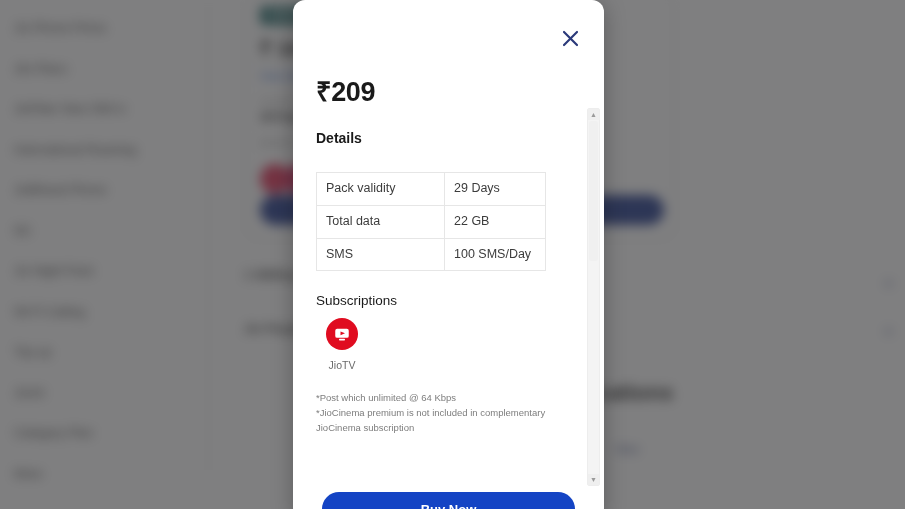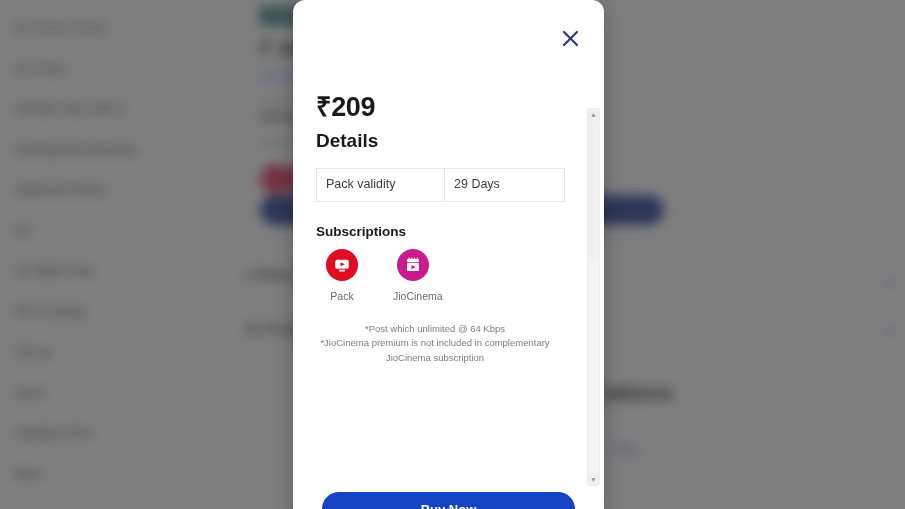--- a/index.html
+++ b/index.html
@@ -87,69 +87,68 @@
   }
   .modal-close {
     position: absolute; right: 22px; top: 26px;
     width: 24px; height: 24px;
     display: flex; align-items: center; justify-content: center;
     cursor: pointer; background: none; border: none;
   }
   .modal-close svg { display: block; }
 
   .modal-price {
-    position: absolute; left: 316px - 293px; top: 87px;
+    position: absolute; left: 316px - 293px; top: 72px;
     margin-left: 23px;
     font-size: 27px; font-weight: 800; color: #1a1a1a;
     letter-spacing: -0.3px;
   }
 
   .modal-scrollarea {
     position: absolute; left: 0; top: 108px; right: 0; bottom: 36px;
     overflow: hidden;
   }
   .modal-inner { padding: 0 23px 10px 23px; }
 
   .section-title {
-    font-size: 19px; font-weight: 800; color: #1a1a1a;
-    margin-top: 22px; margin-bottom: 16px;
+    font-size: 14px; font-weight: 800; color: #1a1a1a;
+    margin-top: 22px; margin-bottom: 26px;
   }
 
   table.details {
-    width: 249px; border-collapse: collapse;
+    width: 230px; border-collapse: collapse;
     table-layout: fixed;
   }
   table.details td {
     border: 1px solid #e6e6e6;
     font-size: 12.5px; color: #3c3c3c;
     padding: 9px 9px;
     line-height: 1.1;
     height: 31px;
   }
   table.details td.k { width: 128px; }
 
   .subs-title {
-    font-size: 13.5px; font-weight: 700; color: #1a1a1a;
+    font-size: 13.5px; font-weight: 400; color: #1a1a1a;
     margin-top: 22px; margin-bottom: 10px;
   }
   .subs-row { display: flex; gap: 31px; padding-left: 6px; }
   .sub-item { width: 40px; text-align: center; }
   .sub-icon {
     width: 32px; height: 32px; border-radius: 50%;
     margin: 0 auto; display: flex; align-items: center; justify-content: center;
   }
   .sub-label {
     font-size: 10.5px; color: #6a6a6a; margin-top: 9px; white-space: nowrap;
   }
 
   .notes { margin-top: 20px; }
   .note {
     font-size: 9.5px; color: #7d7d7d; line-height: 1.55;
     max-width: 238px;
-    text-align: center;
   }
 
   
   .scrollbar {
     position: absolute; right: 4px; top: 108px; bottom: 34px;
     width: 13px; background: #f4f4f4;
     border: 1px solid #ededed; border-radius: 2px;
   }
   .sb-arrow {
     position: absolute; left: 0; width: 11px; height: 11px;
@@ -231,52 +230,46 @@
     <div class="modal-inner">
 
       <div class="section-title">Details</div>
 
       <table class="details">
         <tbody>
           <tr>
             <td class="k">Pack validity</td>
             <td class="v">29 Days</td>
           </tr>
+          <tr>
+            <td class="k">Total data</td>
+            <td class="v">22 GB</td>
+          </tr>
+          <tr>
+            <td class="k">SMS</td>
+            <td class="v">100 SMS/Day</td>
+          </tr>
         </tbody>
       </table>
 
       <div class="subs-title">Subscriptions</div>
 
       <div class="subs-row">
 
         <div class="sub-item">
           <div class="sub-icon" style="background:#e00c20">
             <svg width="18" height="18" viewBox="0 0 24 24" aria-hidden="true">
               <rect x="3" y="5" width="18" height="12" rx="2.5" fill="#ffffff"></rect>
               <polygon points="10,8.5 16,11 10,13.5" fill="#e00c20"></polygon>
               <rect x="8" y="18.3" width="8" height="2.2" rx="1" fill="#ffffff"></rect>
             </svg>
           </div>
-          <div class="sub-label">Pack</div>
+          <div class="sub-label">JioTV</div>
         </div>
 
-        <div class="sub-item">
-          <div class="sub-icon" style="background:#c91b8e">
-            <svg width="18" height="18" viewBox="0 0 24 24" aria-hidden="true">
-              <rect x="4" y="4" width="16" height="4" rx="1" fill="#ffffff"></rect>
-              <rect x="4" y="9" width="16" height="11" rx="1.5" fill="#ffffff"></rect>
-              <polygon points="10,12 15.5,14.8 10,17.6" fill="#c91b8e"></polygon>
-              <rect x="6" y="2.2" width="1.6" height="2.6" fill="#ffffff"></rect>
-              <rect x="9.6" y="2.2" width="1.6" height="2.6" fill="#ffffff"></rect>
-              <rect x="13.2" y="2.2" width="1.6" height="2.6" fill="#ffffff"></rect>
-              <rect x="16.8" y="2.2" width="1.6" height="2.6" fill="#ffffff"></rect>
-            </svg>
-          </div>
-          <div class="sub-label">JioCinema</div>
-        </div>
 
 
       </div>
 
       <div class="notes">
         <div class="note">*Post which unlimited @ 64 Kbps</div>
         <div class="note">*JioCinema premium is not included in complementary JioCinema subscription</div>
       </div>
 
     </div>

